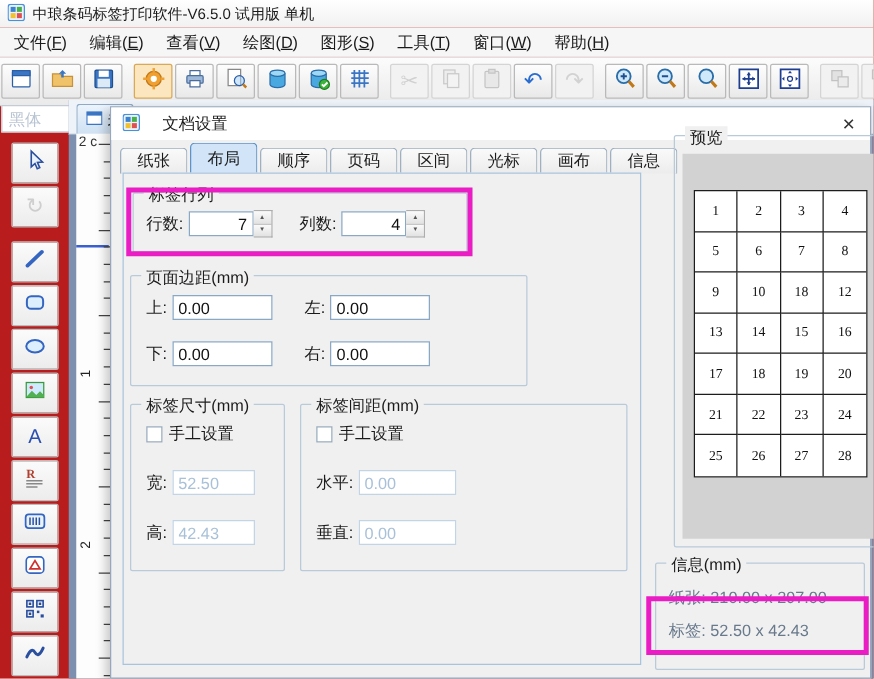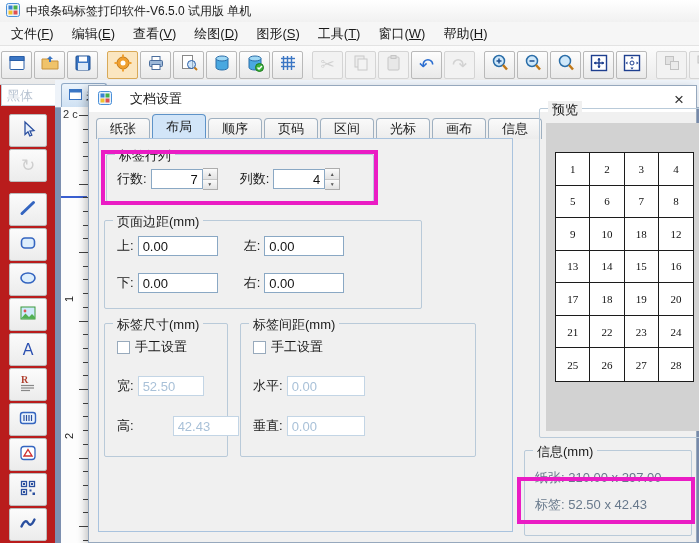--- a/index.html
+++ b/index.html
@@ -467,25 +467,25 @@
         <div class="frow" style="left:12px;top:14px;">
           <span class="cb"></span>
           <span>手工设置</span>
         </div>
         <div class="frow" style="left:12px;top:52px;">
           <span class="flabel">宽:</span>
           <input class="inp dis" style="width: 66px;" readonly="" value="52.50">
         </div>
         <div class="frow" style="left:12px;top:92px;">
           <span class="flabel">高:</span>
-          <input class="inp dis" style="width: 66px; margin-left: 35px;" readonly="" value="42.43">
-        </div>
-      </div>
-
-      <div class="grp" style="left:141px;top:184px;width:236px;height:134px;">
+          <input class="inp dis" style="width: 66px;" readonly="" value="42.43">
+        </div>
+      </div>
+
+      <div class="grp" style="left:141px;top:184px;width:262px;height:134px;">
         <span class="grp-title">标签间距(mm)</span>
         <div class="frow" style="left:12px;top:14px;">
           <span class="cb"></span>
           <span>手工设置</span>
         </div>
         <div class="frow" style="left:12px;top:52px;">
           <span class="flabel">水平:</span>
           <input class="inp dis" style="width: 78px;" readonly="" value="0.00">
         </div>
         <div class="frow" style="left:12px;top:92px;">

